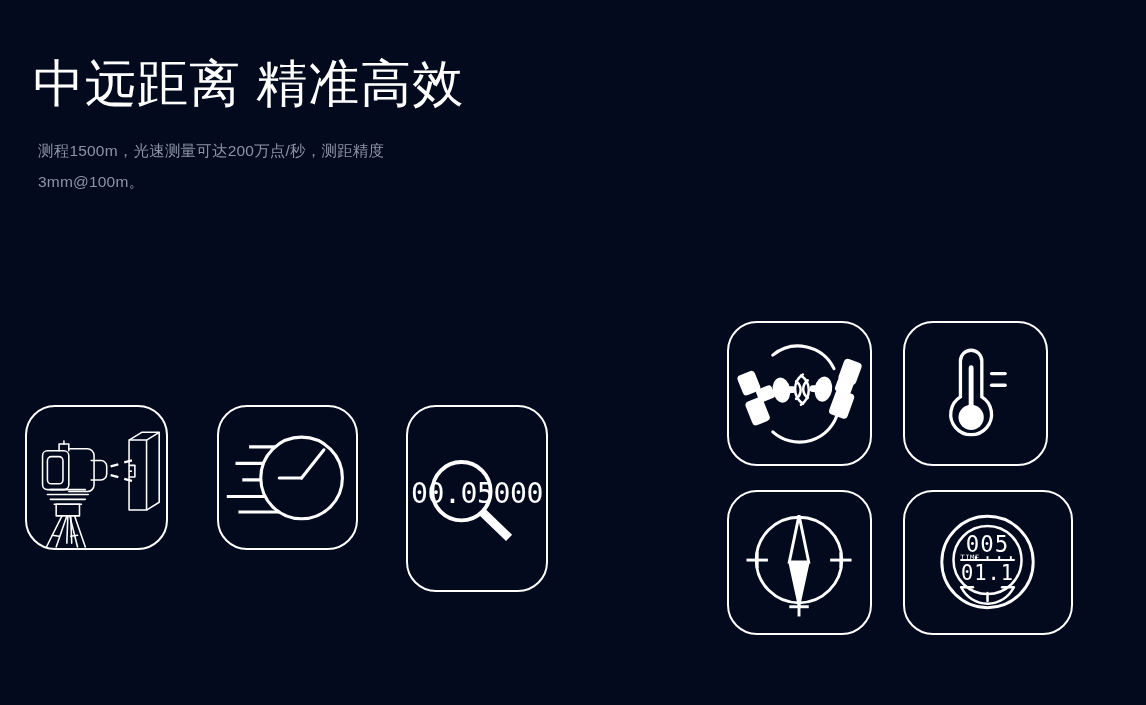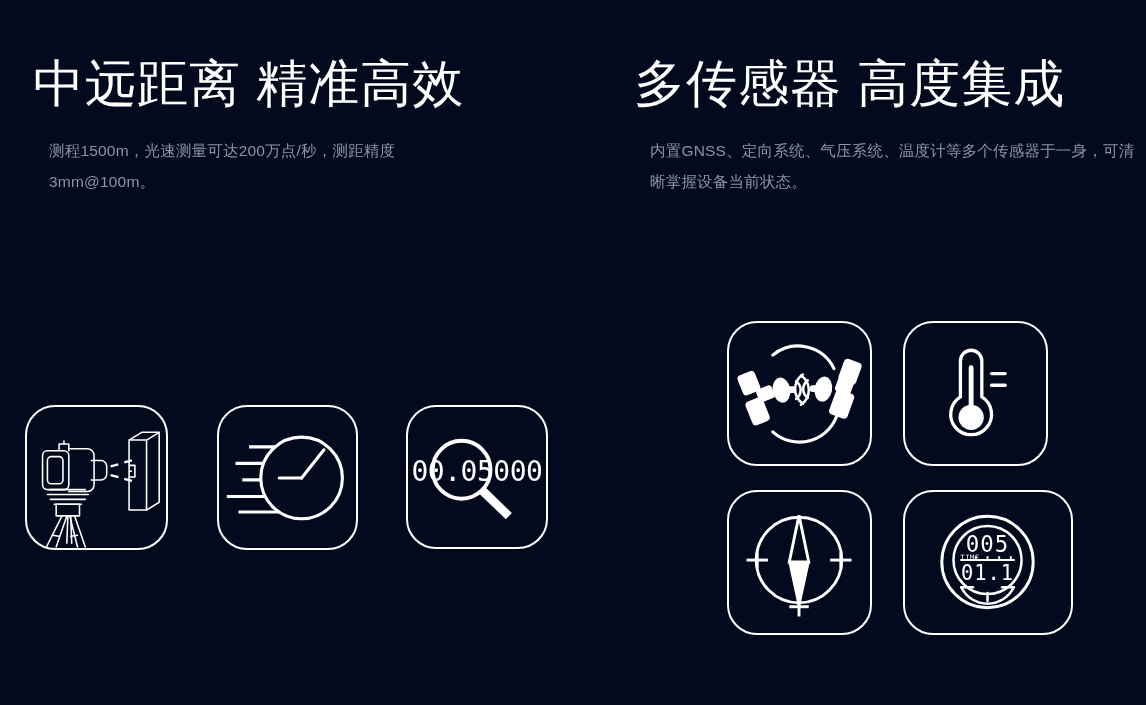--- a/index.html
+++ b/index.html
@@ -20,21 +20,21 @@
   .heading{
     font-size:51px;
     line-height:1.12;
     color:#ffffff;
     font-weight:400;
     letter-spacing:1px;
     white-space:nowrap;
     margin:0;
   }
   .subcopy{
-    margin:16px;
+    margin:5px;
     margin-top:23px;
     font-size:15.5px;
     line-height:2.0;
     color:#8c94a5;
     font-weight:400;
     letter-spacing:.2px;
   }
   .col-left .subcopy{width:430px;}
   .col-right .subcopy{width:500px;}
 
@@ -44,21 +44,21 @@
     border:2px solid #ffffff;
     border-radius:30px;
     box-sizing:border-box;
     background:transparent;
   }
   .tile svg{display:block;width:100%;height:100%;}
 
   
   .tile-scanner  {left:25px;  top:405px; width:143px; height:145px;}
   .tile-speed    {left:217px; top:405px; width:141px; height:145px;}
-  .tile-accuracy {left:406px; top:405px; width:142px; height:144px;}
+  .tile-accuracy {left:406px; top:405px; width:142px; height:187px;}
 
   
   .tile-gnss     {left:727px; top:321px; width:145px; height:145px;}
   .tile-temp     {left:903px; top:321px; width:145px; height:145px;}
   .tile-compass  {left:727px; top:490px; width:145px; height:145px;}
   .tile-gauge    {left:903px; top:490px; width:170px; height:145px;}
 
   .mono-digits{
     font-family:"DejaVu Sans Mono","Liberation Mono",monospace;
     fill:#ffffff;
@@ -67,24 +67,20 @@
 </head>
 <body>
 
 <div class="page">
 
   <div class="col-left">
     <h2 class="heading">中远距离 精准高效</h2>
     <p class="subcopy">测程1500m，光速测量可达200万点/秒，测距精度3mm@100m。</p>
   </div>
 
-  <div class="col-right">
-    <h2 class="heading">多传感器 高度集成</h2>
-    <p class="subcopy">内置GNSS、定向系统、气压系统、温度计等多个传感器于一身，可清晰掌握设备当前状态。</p>
-  </div>
 
   <div class="tile tile-scanner">
     <svg viewBox="0 0 143 145">
       <g fill="none" stroke="#ffffff" stroke-width="1.6" stroke-linejoin="round" stroke-linecap="round">
 
         <rect x="16" y="45" rx="5" ry="5" width="27" height="40"></rect>
         <rect x="21" y="51" rx="4" ry="4" width="16" height="28"></rect>
 
         <path d="M43 43 h19 a7 7 0 0 1 7 7 v30 a7 7 0 0 1 -7 7 h-19"></path>
 

